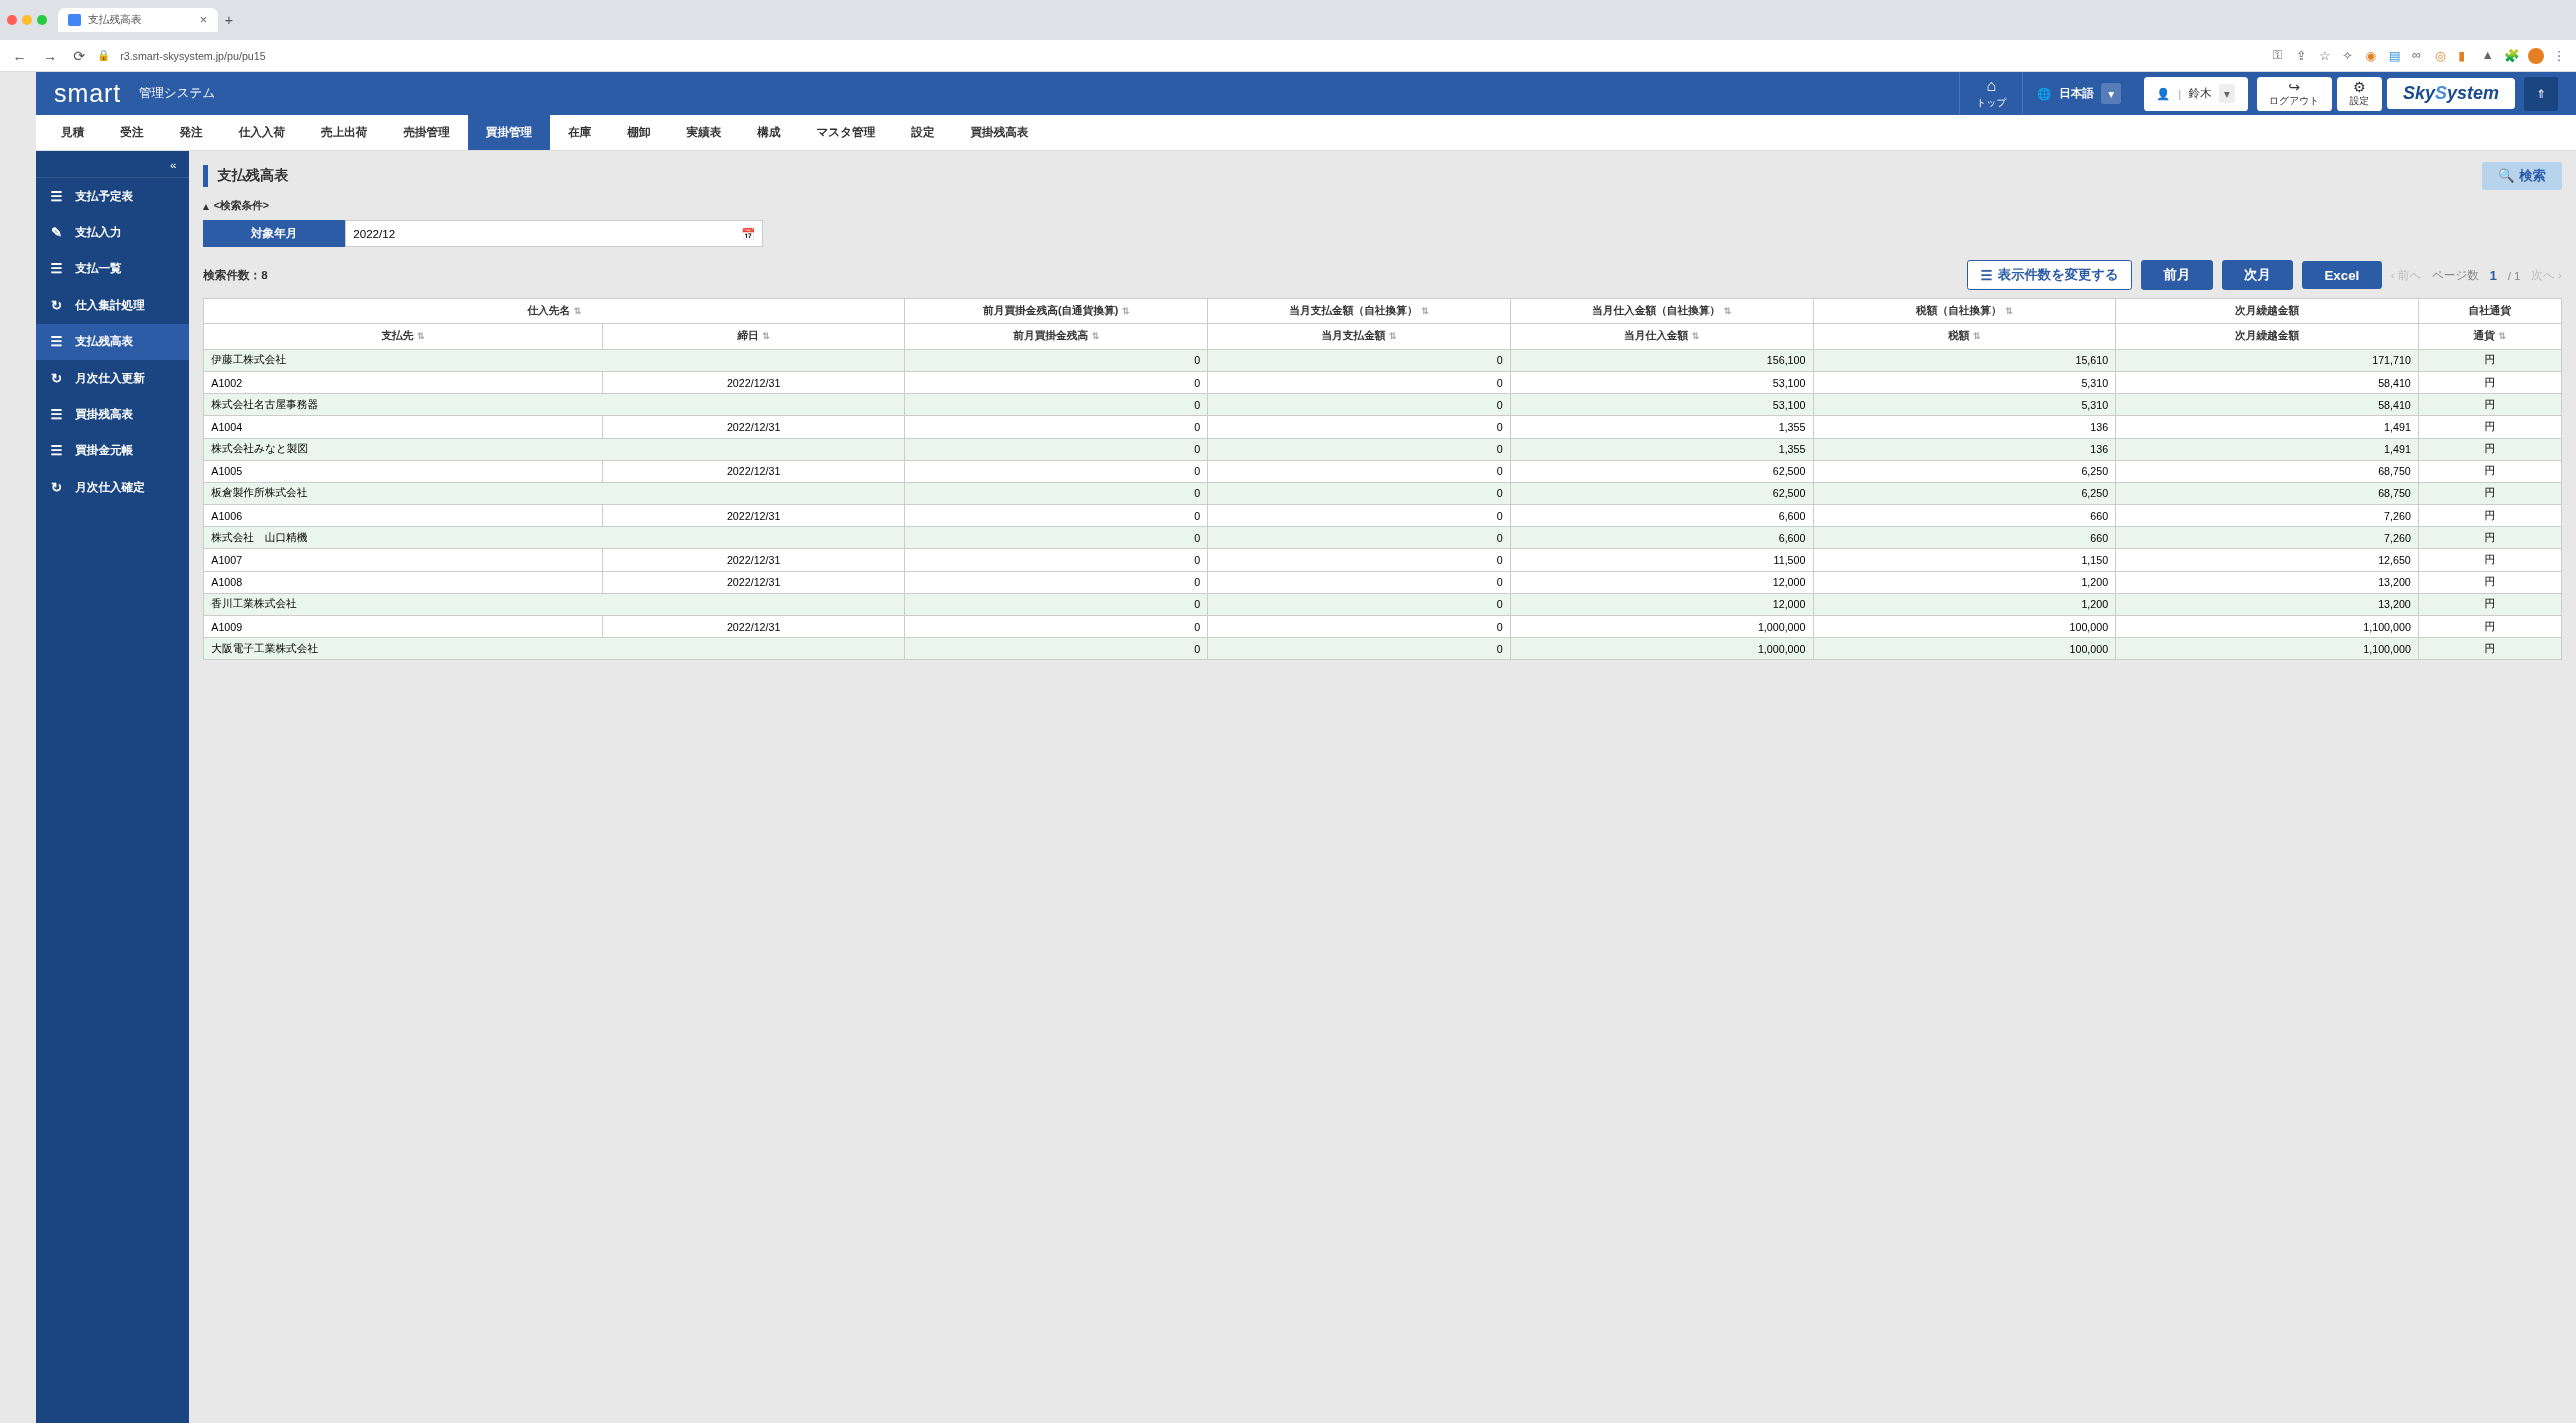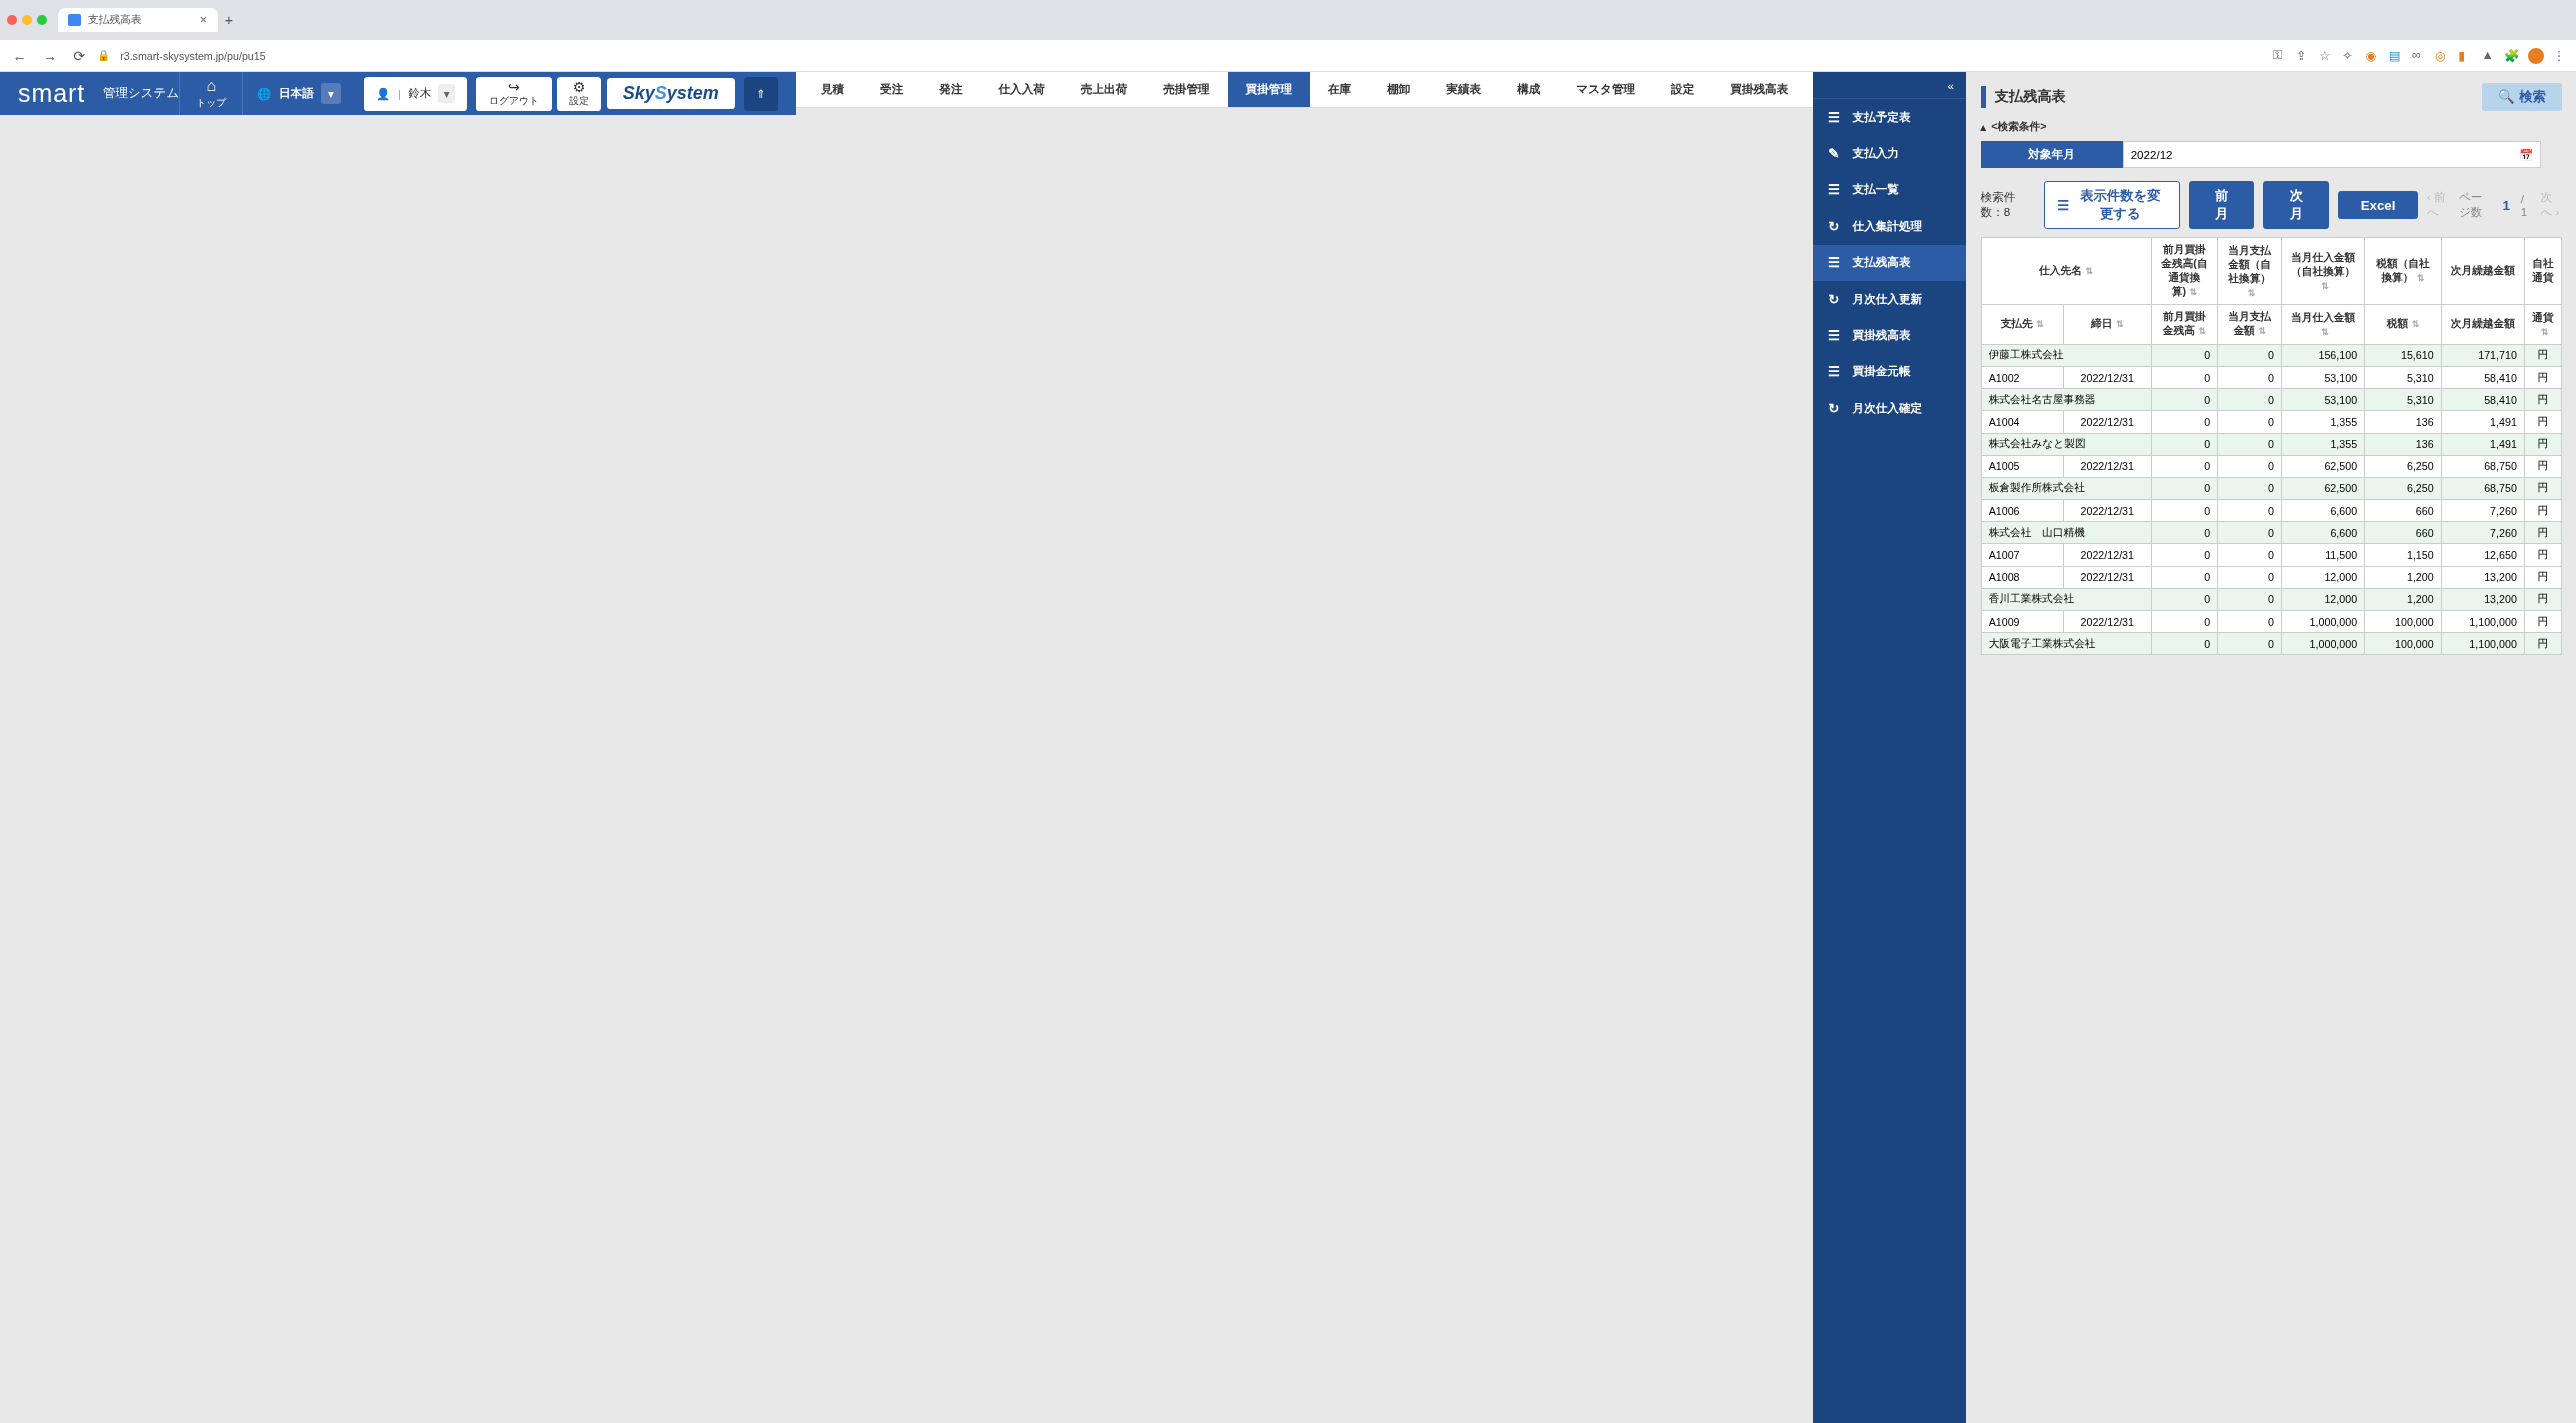--- a/index.html
+++ b/index.html
@@ -18,21 +18,21 @@
     .tab-add { margin-left: 7.1px; font-size: 14.2px; color: #555; cursor: pointer; }
     
     .url-bar-row { background: #fff; height: 32px; display: flex; align-items: center; padding: 0 9px; gap: 9px; border-bottom: 0.9px solid #ddd; }
     .nav-btn { color: #555; font-size: 14.2px; cursor: pointer; padding: 0 3.6px; }
     .url-lock { color: #555; font-size: 10.7px; }
     .url-text { color: #555; font-size: 10.7px; flex: 0 0 auto; }
     .url-icons { margin-left: auto; display: flex; gap: 9px; align-items: center; }
     .url-icon { width: 14.2px; height: 14.2px; color: #666; font-size: 12.5px; }
     
     
-    .app { display: flex; flex-direction: row; height: calc(100vh - 72px); }
+    .app { display: flex; flex-direction: column; height: calc(100vh - 72px); padding-left: 36px; }
     
     .header { background: #2d5ca6; color: #fff; height: 43px; display: flex; align-items: center; padding: 0 18px; }
     .logo { font-size: 25px; font-weight: 300; letter-spacing: 0.9px; }
     .logo-sub { font-size: 12.5px; margin-left: 18px; }
     .header-right { margin-left: auto; display: flex; align-items: center; gap: 0; height: 100%; }
     .header-item { display: flex; flex-direction: column; align-items: center; justify-content: center; padding: 0 16px; height: 100%; border-left: 0.9px solid rgba(255,255,255,0.15); font-size: 9.8px; cursor: pointer; }
     .header-item .icon { font-size: 16px; margin-bottom: 1.8px; }
     .lang-selector { display: flex; align-items: center; gap: 7.1px; padding: 0 14.2px; height: 100%; border-left: 0.9px solid rgba(255,255,255,0.15); }
     .lang-dd { background: rgba(255,255,255,0.2); padding: 3.6px 7.1px; border-radius: 2.7px; }
     .user-area { background: #fff; color: #333; display: flex; align-items: center; gap: 7.1px; padding: 0 12.5px; height: 34px; border-radius: 3.6px; margin: 0 9px; }
@@ -64,21 +64,21 @@
     
     .search-cond-header { display: flex; align-items: center; gap: 5.3px; color: #333; font-weight: bold; font-size: 10.7px; margin-bottom: 7.1px; cursor: pointer; }
     
     .search-row { display: flex; gap: 0; margin-bottom: 12.5px; }
     .search-label { background: #2d5ca6; color: #fff; font-weight: bold; padding: 5.3px 0; width: 142px; text-align: center; }
     .search-input-wrap { position: relative; width: 418px; }
     .search-input { width: 100%; height: 27px; border: 0.9px solid #ccc; padding: 0 28.5px 0 7.1px; font-size: 11.6px; }
     .cal-icon { position: absolute; right: 7.1px; top: 50%; transform: translateY(-50%); color: #2d5ca6; cursor: pointer; }
     
     .results-bar { display: flex; align-items: center; margin-bottom: 7.1px; gap: 7.1px; }
-    .results-count { font-weight: normal; color: #333; }
+    .results-count { font-weight: bold; color: #333; }
     .results-actions { margin-left: auto; display: flex; align-items: center; gap: 9px; }
     .btn-outline { background: #fff; border: 0.9px solid #2d5ca6; color: #2d5ca6; padding: 5.3px 12.5px; border-radius: 2.7px; font-weight: bold; cursor: pointer; display: flex; align-items: center; gap: 5.3px; }
     .btn-solid { background: #2d5ca6; border: 0.9px solid #2d5ca6; color: #fff; padding: 5.3px 21.4px; border-radius: 2.7px; font-weight: bold; cursor: pointer; }
     .pager { display: flex; align-items: center; gap: 10.7px; color: #888; font-size: 11.6px; }
     .pager .disabled { color: #bbb; }
     .pager .current { color: #2d5ca6; font-weight: bold; font-size: 13.3px; }
     
     .data-table { width: 100%; border-collapse: collapse; background: #fff; font-size: 10.7px; }
     .data-table th { background: #fff; border: 0.9px solid #ccc; padding: 5.3px 7.1px; font-weight: bold; color: #333; text-align: center; position: relative; }
     .data-table td { border: 0.9px solid #ccc; padding: 3.6px 7.1px; }

